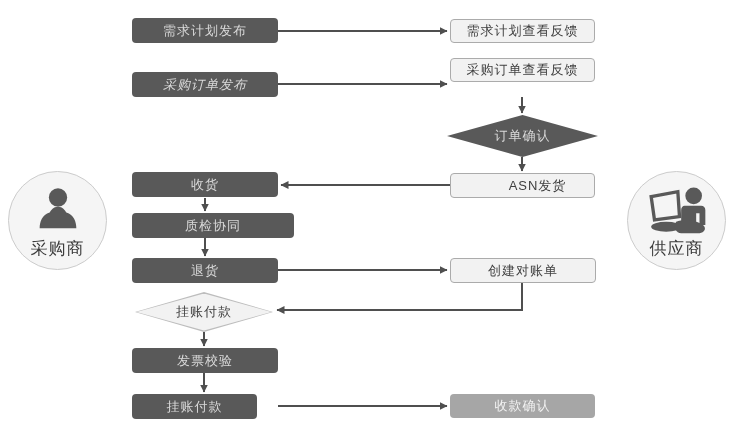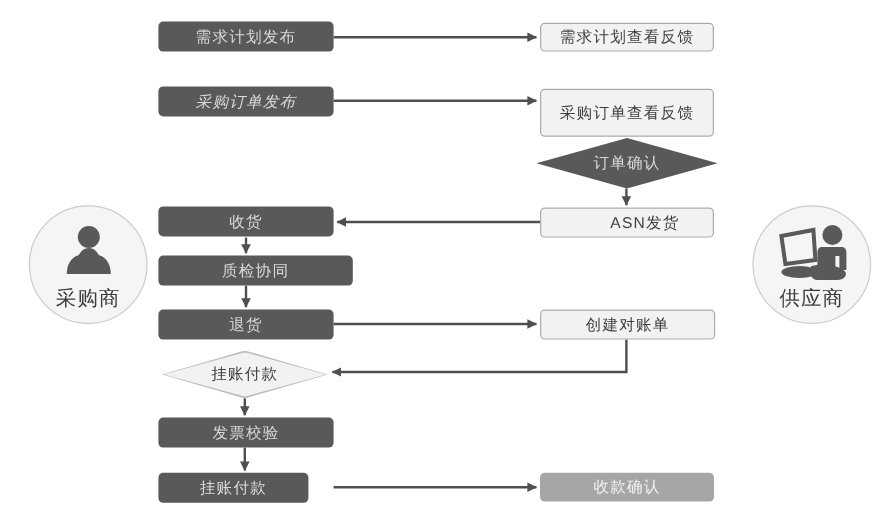--- a/index.html
+++ b/index.html
@@ -51,21 +51,21 @@
     <line x1="450" y1="185" x2="281" y2="185" marker-end="url(#arrow)"></line>
     <line x1="205" y1="198" x2="205" y2="211" marker-end="url(#arrow)"></line>
     <line x1="205" y1="238" x2="205" y2="256" marker-end="url(#arrow)"></line>
     <line x1="278" y1="270" x2="447" y2="270" marker-end="url(#arrow)"></line>
     <path class="wire" d="M522,283 L522,310 L277,310" marker-end="url(#arrow)"></path>
     <line x1="204" y1="332" x2="204" y2="346" marker-end="url(#arrow)"></line>
     <line x1="204" y1="373" x2="204" y2="392" marker-end="url(#arrow)"></line>
     <line x1="278" y1="406" x2="447" y2="406" marker-end="url(#arrow)"></line>
   </svg>
 
-  <div class="actor" style="left:24px;top:171px;">
+  <div class="actor" style="left:8px;top:171px;">
     <span class="icon">
       <svg width="50" height="50" viewBox="0 0 60 60">
         <circle cx="30" cy="15" r="11" fill="#595959"></circle>
         <path d="M30,26 C36,26 38,30 40,33 C49,36 52,44 52,52 L8,52 C8,44 11,36 20,33 C22,30 24,26 30,26 Z" fill="#595959"></path>
       </svg>
     </span>
     <div class="actor-label">采购商</div>
   </div>
 
   <div class="actor" style="left:627px;top:171px;">
@@ -83,21 +83,21 @@
 
   <div class="node dark" style="left:132px;top:18px;width:146px;">需求计划发布</div>
   <div class="node dark" style="left:132px;top:72px;width:146px;font-style:italic;">采购订单发布</div>
   <div class="node dark" style="left:132px;top:172px;width:146px;">收货</div>
   <div class="node dark" style="left:132px;top:213px;width:162px;">质检协同</div>
   <div class="node dark" style="left:132px;top:258px;width:146px;">退货</div>
   <div class="node dark" style="left:132px;top:348px;width:146px;">发票校验</div>
   <div class="node dark" style="left:132px;top:394px;width:125px;">挂账付款</div>
 
   <div class="node light" style="left:450px;top:19px;width:145px;height:24px;">需求计划查看反馈</div>
-  <div class="node light" style="left:450px;top:74px;width:145px;height:40px;">采购订单查看反馈</div>
+  <div class="node light" style="left:450px;top:58px;width:145px;height:24px;">采购订单查看反馈</div>
   <div class="node light" style="left:450px;top:173px;width:145px;padding-left:30px;">ASN发货</div>
   <div class="node light" style="left:450px;top:258px;width:146px;">创建对账单</div>
   <div class="node gray" style="left:450px;top:394px;width:145px;height:24px;">收款确认</div>
 
   <div class="diamond dark-d" style="left:447px;top:115px;width:151px;height:42px;">
     <i class="shape"></i>
     <span>订单确认</span>
   </div>
   <div class="diamond light-d" style="left:135px;top:292px;width:138px;height:40px;">
     <i class="shape"></i>

